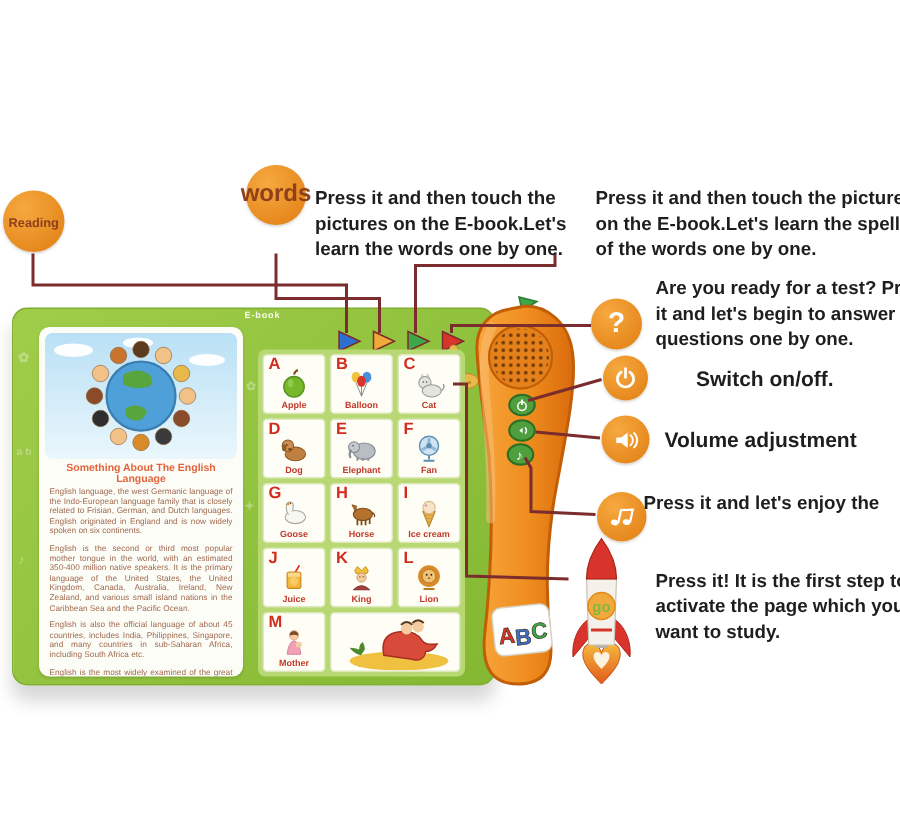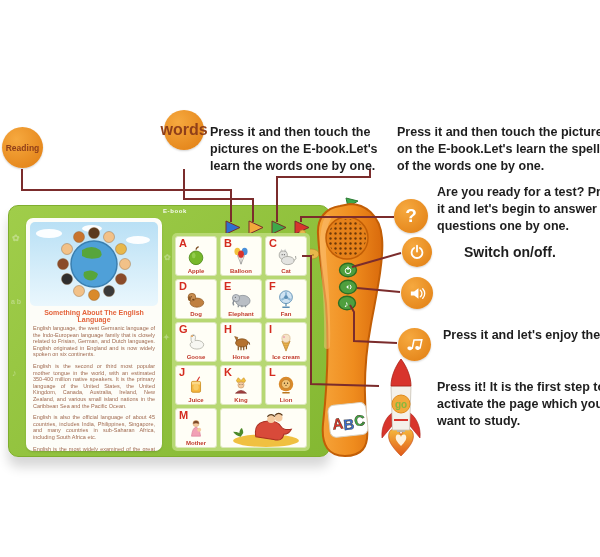--- a/index.html
+++ b/index.html
@@ -377,29 +377,30 @@
     </svg>
   </div>
   <div class="lbl" style="left:464px;top:244px;">Switch on/off.</div>
 
   <div class="badge badge-volume">
     <svg width="19" height="19" viewBox="0 0 20 20">
       <path d="M3 8 h3.5 L11 4.5 v11 L6.5 12 H3 z" fill="#fff"></path>
       <path d="M13 6.5 a4.5 4.5 0 0 1 0 7 M15.5 5 a7 7 0 0 1 0 10" stroke="#fff" stroke-width="1.4" fill="none" stroke-linecap="round"></path>
     </svg>
   </div>
+  <div class="lbl" style="left:443px;top:285px;">Volume adjustment</div>
 
   <div class="badge badge-music">
     <svg width="19" height="19" viewBox="0 0 20 20" style="transform:rotate(12deg)">
       <ellipse cx="6" cy="15" rx="2.6" ry="2" fill="#fff"></ellipse>
       <ellipse cx="14" cy="13" rx="2.6" ry="2" fill="#fff"></ellipse>
       <path d="M8.5 15 V5.5 L16.5 3.5 V13" stroke="#fff" stroke-width="1.6" fill="none"></path>
     </svg>
   </div>
-  <div class="ann" style="left:443px;top:327px;">
+  <div class="ann" style="left:429px;top:327px;">
     <div>Press it and let's enjoy the</div>
   </div>
 
   <div class="ann" style="left:437px;top:379px;">
     <div>Press it! It is the first step to</div>
     <div>activate the page which you</div>
     <div>want to study.</div>
   </div>
 
 </div>

